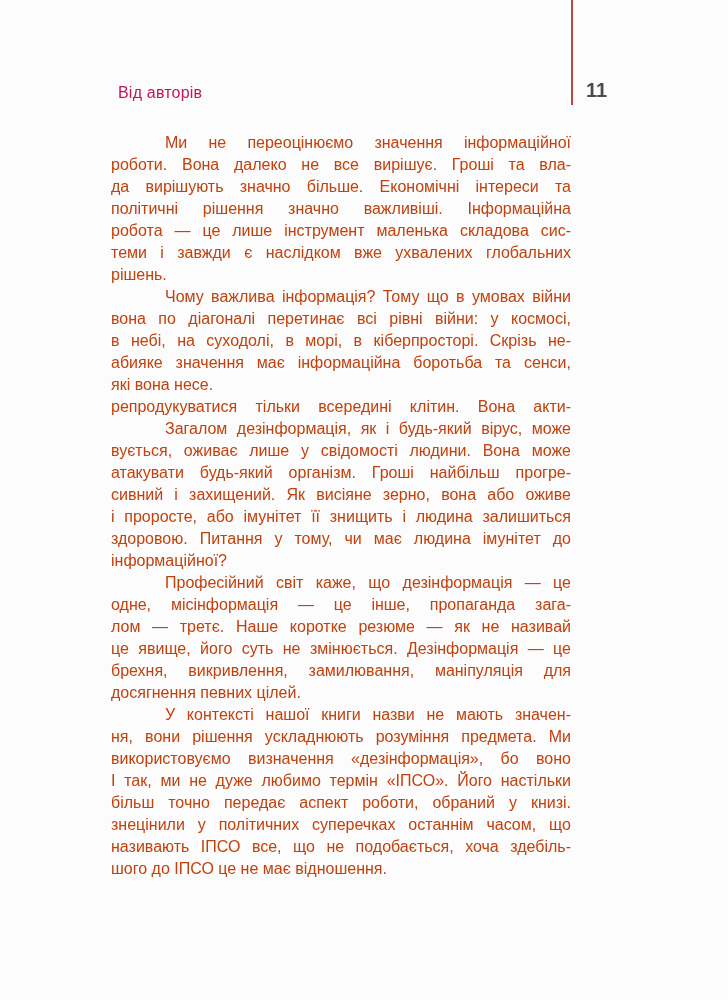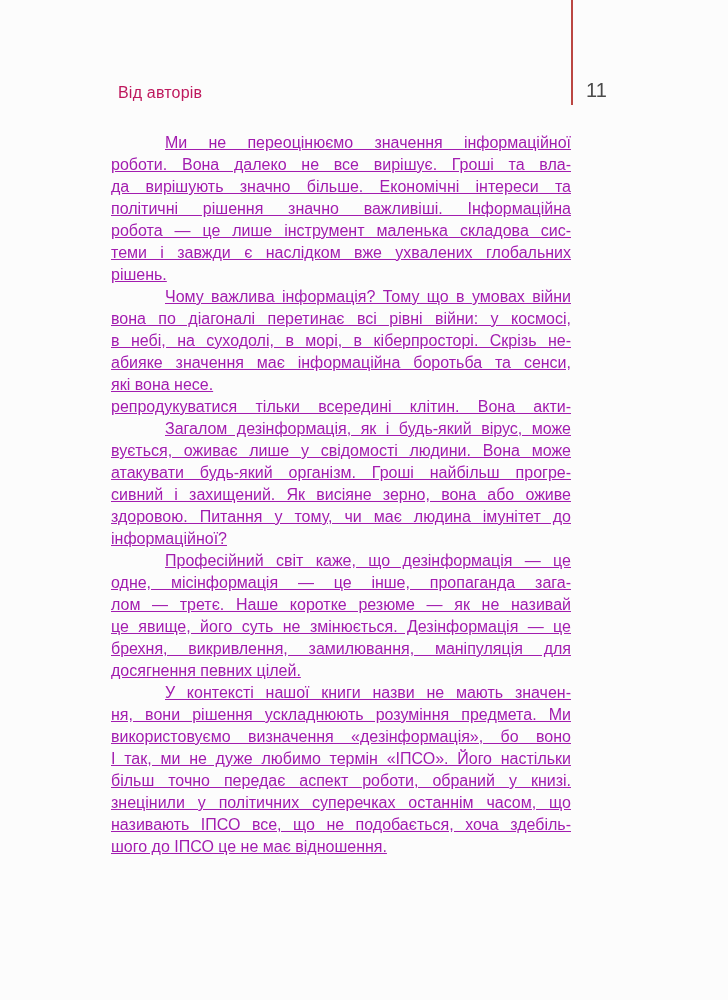--- a/index.html
+++ b/index.html
@@ -32,20 +32,21 @@
     letter-spacing: 0.2px;
   }
 
   .page-number {
     position: absolute;
     left: 586px;
     top: 81px;
     font-size: 20px;
     line-height: 19px;
     color: #4b4b4b;
+    font-weight: bold;
   }
 
   .body-text {
     position: absolute;
     left: 111px;
     top: 132px;
     width: 460px;
     font-size: 16px;
     line-height: 22px;
     color: #3d3d3d;
@@ -65,21 +66,21 @@
 <body style="background: rgb(252, 252, 252);">
 
 <div class="page">
 
   <div class="accent-line" style="background: rgb(187, 71, 67);"></div>
 
   <div class="running-title">Від авторів</div>
 
   <div class="page-number">11</div>
 
-  <div class="body-text" style="color: #a21caf; text-decoration: underline;">
+  <div class="body-text" style="color: #c2410c;">
       <div class="paragraph">
         <div class="line indent">Ми не переоцінюємо значення інформаційної</div>
         <div class="line">роботи. Вона далеко не все вирішує. Гроші та вла-</div>
         <div class="line">да вирішують значно більше. Економічні інтереси та</div>
         <div class="line">політичні рішення значно важливіші. Інформаційна</div>
         <div class="line">робота — це лише інструмент маленька складова сис-</div>
         <div class="line">теми і завжди є наслідком вже ухвалених глобальних</div>
         <div class="line para-end">рішень.</div>
       </div>
       <div class="paragraph">
@@ -88,20 +89,21 @@
         <div class="line">в небі, на суходолі, в морі, в кіберпросторі. Скрізь не-</div>
         <div class="line">абияке значення має інформаційна боротьба та сенси,</div>
         <div class="line para-end">які вона несе.</div>
       </div>
       <div class="paragraph">
         <div class="line">репродукуватися тільки всередині клітин. Вона акти-</div>
         <div class="line indent">Загалом дезінформація, як і будь-який вірус, може</div>
         <div class="line">вується, оживає лише у свідомості людини. Вона може</div>
         <div class="line">атакувати будь-який організм. Гроші найбільш прогре-</div>
         <div class="line">сивний і захищений. Як висіяне зерно, вона або оживе</div>
+        <div class="line">і проросте, або імунітет її знищить і людина залишиться</div>
         <div class="line">здоровою. Питання у тому, чи має людина імунітет до</div>
         <div class="line para-end">інформаційної?</div>
       </div>
       <div class="paragraph">
         <div class="line indent">Професійний світ каже, що дезінформація — це</div>
         <div class="line">одне, місінформація — це інше, пропаганда зага-</div>
         <div class="line">лом — третє. Наше коротке резюме — як не називай</div>
         <div class="line">це явище, його суть не змінюється. Дезінформація — це</div>
         <div class="line">брехня, викривлення, замилювання, маніпуляція для</div>
         <div class="line para-end">досягнення певних цілей.</div>

